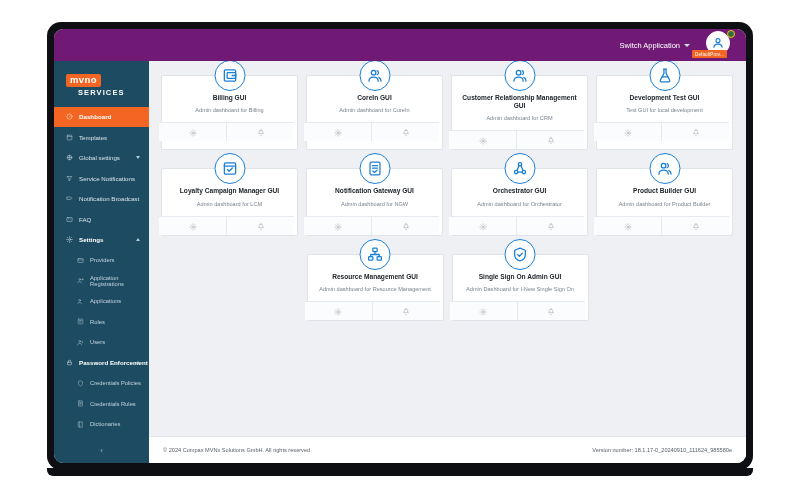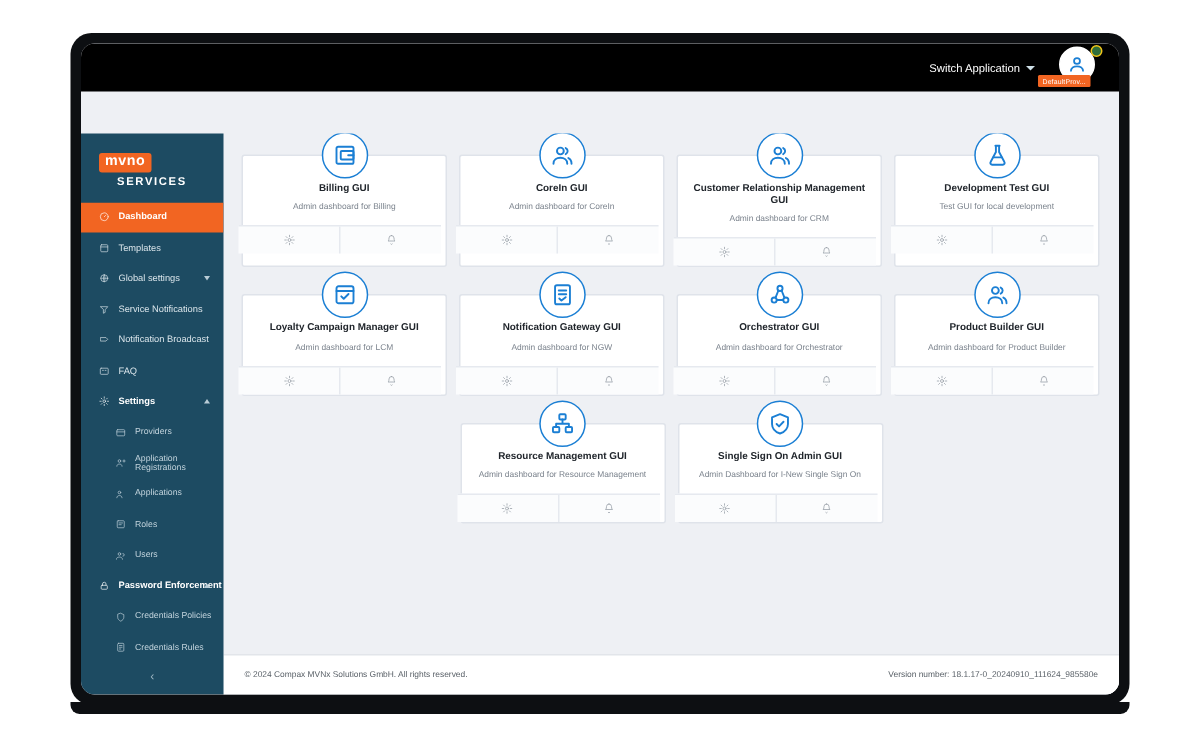--- a/index.html
+++ b/index.html
@@ -15,21 +15,21 @@
   #screen{
     position:relative;width:100%;height:100%;border-radius:9px;overflow:hidden;
     background:#eef0f4;display:flex;flex-direction:column;
   }
   #base{
     position:absolute;left:47px;top:468px;width:706px;height:8px;
     background:#0d0f12;border-radius:0 0 6px 6px;
   }
   
   .topbar{
-    height:32px;background:#000000;display:flex;align-items:center;
+    height:32px;background:#701a75;display:flex;align-items:center;
     justify-content:flex-end;padding-right:12px;flex:0 0 auto;position:relative;z-index:5;
   }
   .switch-app{
     display:flex;align-items:center;gap:4px;color:#ffffff;font-size:7.5px;
     margin-right:16px;cursor:pointer;white-space:nowrap;
   }
   .chev-dn{width:0;height:0;border-left:3px solid transparent;border-right:3px solid transparent;border-top:3.5px solid #cfe0e8;}
   .avatar-wrap{position:relative;width:28px;height:28px;}
   .avatar{
     width:24px;height:24px;border-radius:50%;background:#ffffff;
@@ -40,21 +40,21 @@
   .avatar-badge{
     position:absolute;right:-1px;top:-1px;width:8px;height:8px;border-radius:50%;
     background:#2f6d3a;border:1px solid #f0c419;box-sizing:border-box;
   }
   .avatar-name{
     position:absolute;left:-14px;top:19px;background:#f26522;color:#fff;
     font-size:4.6px;padding:1.5px 3px;border-radius:1px;white-space:nowrap;
     letter-spacing:.1px;
   }
   
-  .body-split{display:flex;flex:1 1 auto;min-height:0;margin-top:28px;}
+  .body-split{display:flex;flex:1 1 auto;min-height:0;}
   
   .sidebar{
     width:95px;background:#1d4b62;flex:0 0 auto;position:relative;
     display:flex;flex-direction:column;
   }
   .brand{padding:8px 0 10px 12px;}
   .brand-logo{
     display:inline-block;background:#f26522;color:#ffffff;font-size:9.5px;
     font-weight:bold;letter-spacing:.4px;padding:1px 4px 2px;border-radius:2px;
     line-height:1;

